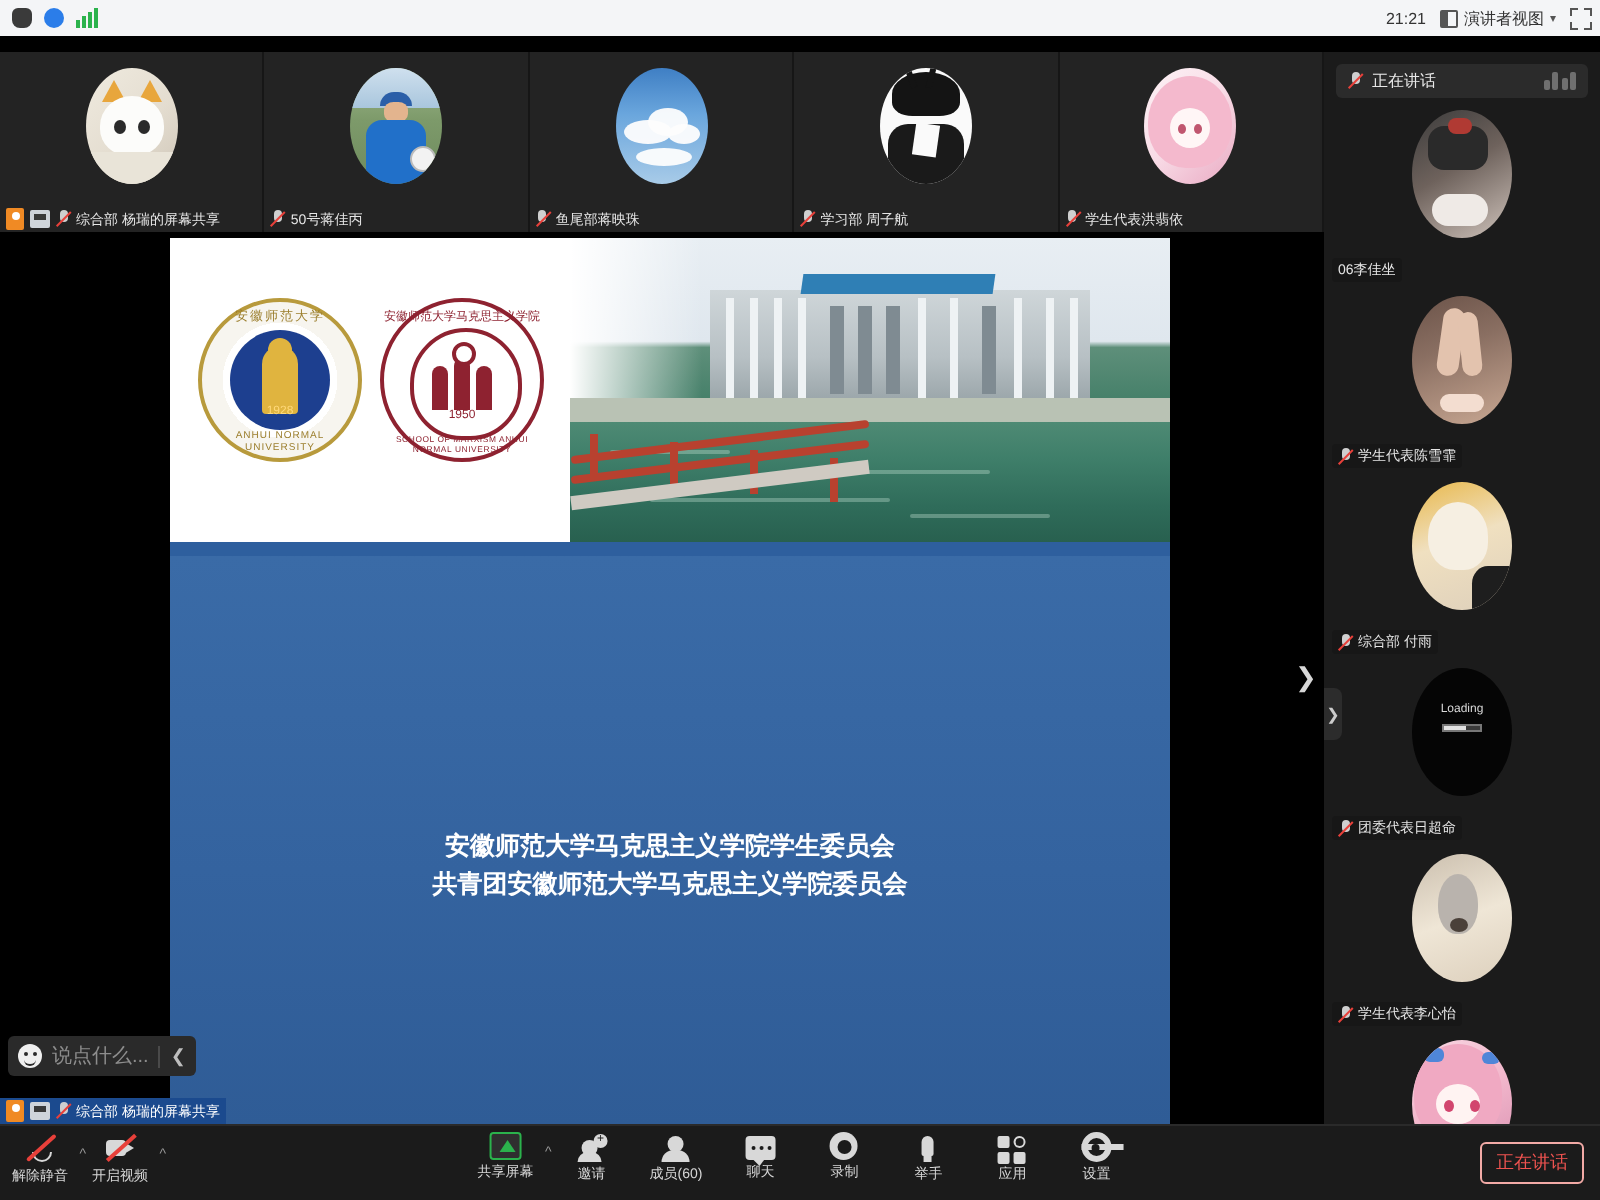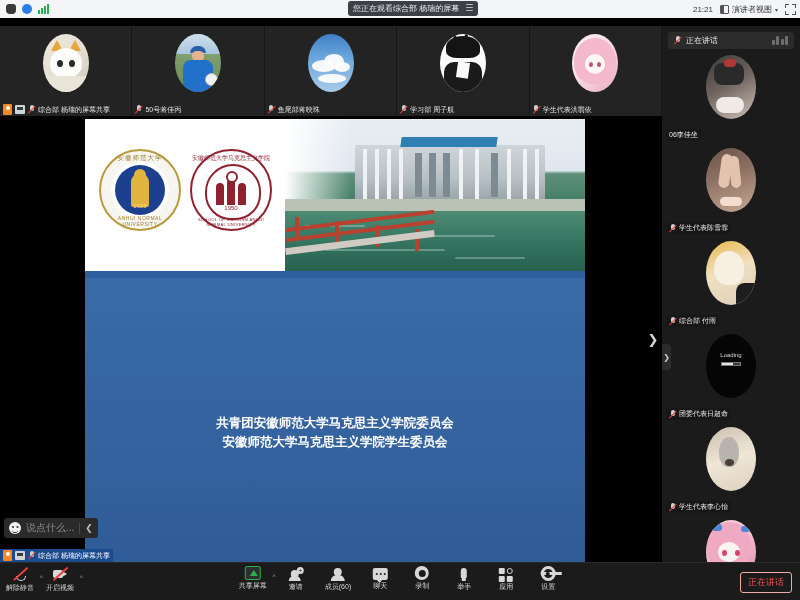--- a/index.html
+++ b/index.html
@@ -373,24 +373,20 @@
       <span class="sys-ic shield"></span>
       <span class="sys-ic blue"></span>
       <span class="sys-ic bars">
           <i></i>
           <i></i>
           <i></i>
           <i></i>
         </span>
     </div>
 
-    <div class="share-pill">
-      <span>您正在观看综合部 杨瑞的屏幕</span>
-      <span class="menu-ic">☰</span>
-    </div>
 
     <div class="sysbar-right">
       <span>21:21</span>
       <span class="view-sel">
         <span class="grid-ic"></span>
         <span>演讲者视图</span>
         <span class="caret">▾</span>
       </span>
       <span class="expand-ic">
           <span></span>
@@ -537,22 +533,22 @@
           </div>
         </div>
       </div>
 
       <div class="slide-accent"></div>
 
       <div class="slide-body">
         <div class="slide-title">
         </div>
         <div class="slide-sub">
+          <div>安徽师范大学马克思主义学院学生委员会</div>
           <div>共青团安徽师范大学马克思主义学院委员会</div>
-          <div>安徽师范大学马克思主义学院学生委员会</div>
         </div>
       </div>
     </div>
 
     <div class="chatbox">
       <span class="emoji-ic"></span>
       <span class="chat-ph">说点什么...</span>
       <span class="chat-div"></span>
       <span class="chat-col">❮</span>
     </div>

